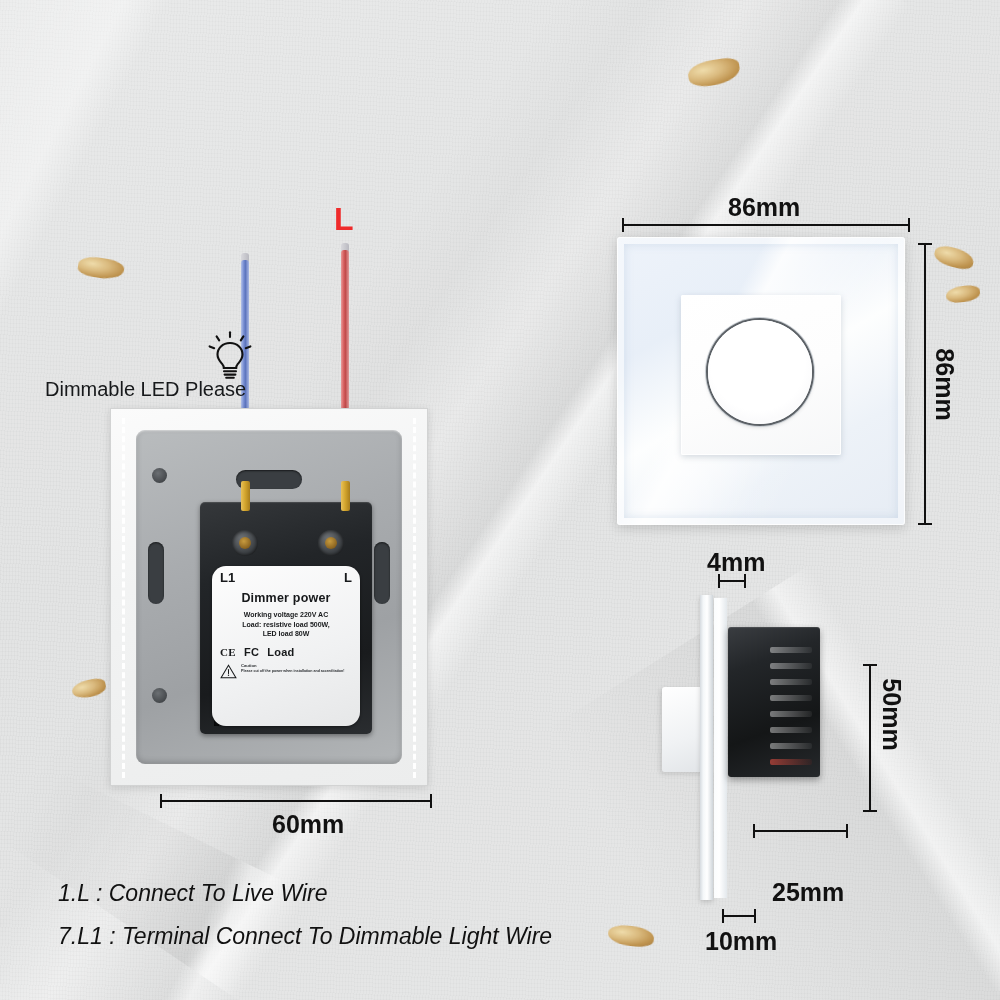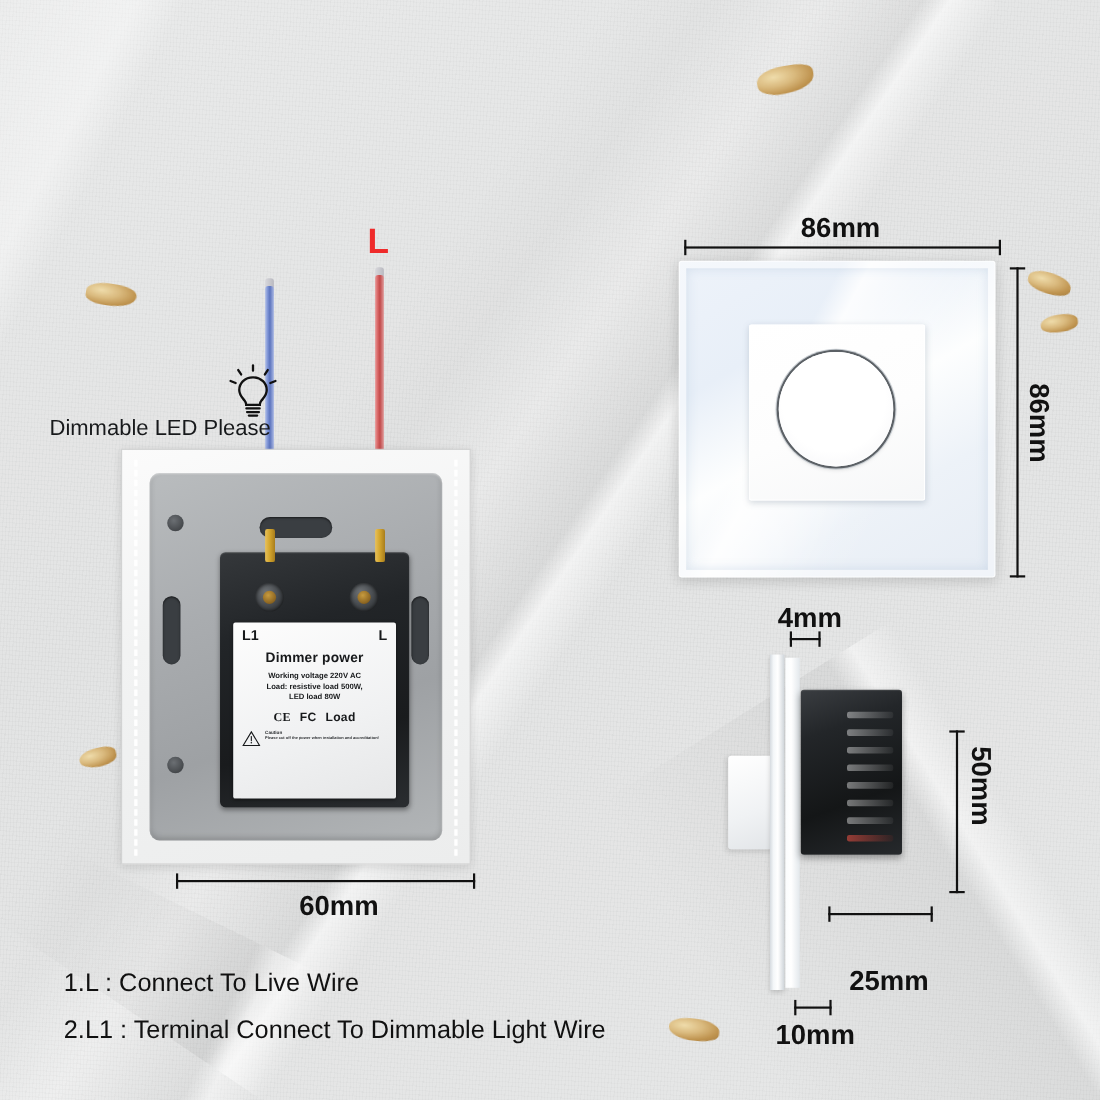--- a/index.html
+++ b/index.html
@@ -87,30 +87,30 @@
   .wire-red{position:absolute;width:8px;border-radius:3px;
     background:linear-gradient(90deg,#e89a9a 0%,#d96666 30%,#c14a4a 55%,#e09b9b 100%);}
   .wire-blue{position:absolute;width:8px;border-radius:3px;
     background:linear-gradient(90deg,#b4c2e8 0%,#7d93d6 30%,#5c74bd 55%,#aab8e4 100%);}
   .wire-cap{position:absolute;width:8px;height:16px;border-radius:3px 3px 0 0;
     background:linear-gradient(90deg,#d8d8dc,#b9b9c0);}
 
   .label{
     position:absolute;left:78px;top:92px;width:146px;height:128px;
     background:linear-gradient(160deg,#fdfdfd,#f0f1f2 60%,#e6e7e8);
-    border-radius:2px;
+    border-radius:14px;
     box-shadow:0 1px 3px rgba(0,0,0,.45);
     color:#17191b;
     padding:5px 8px 15px;box-sizing:border-box;
   }
   .label .lrow{display:flex;justify-content:space-between;align-items:flex-start;
     font-size:13px;font-weight:700;line-height:1;}
   .label .ltitle{text-align:center;font-size:12.5px;font-weight:700;margin-top:7px;letter-spacing:.2px;}
   .label .lspec{text-align:center;font-size:7px;line-height:1.32;margin-top:5px;font-weight:600;}
-  .label .lcert{display:flex;justify-content:center;gap:8px;align-items:center;margin-top:7px;
+  .label .lcert{display:flex;justify-content:flex-start;gap:8px;align-items:center;margin-top:7px;
     font-size:11px;font-weight:700;letter-spacing:.3px;}
   .label .lcaut{display:flex;gap:4px;align-items:flex-start;margin-top:5px;}
   .label .lcaut .tri{flex:0 0 auto;margin-top:1px;}
   .label .lcaut .ctext{font-size:3.6px;line-height:1.45;font-weight:700;color:#2a2d30;}
   .label .lcaut .ctext b{display:block;font-size:4.2px;}
 
   .emboss{position:absolute;font-size:11px;font-weight:700;color:rgba(255,255,255,.30);
     text-shadow:0 1px 0 rgba(0,0,0,.28);letter-spacing:1px;}
 
   .bulb{position:absolute;left:208px;top:330px;width:44px;height:52px;}
@@ -158,21 +158,21 @@
   .sidebody{
     position:absolute;left:28px;top:32px;width:92px;height:150px;
     background:linear-gradient(160deg,#3a3d41 0%,#232629 25%,#141617 65%,#26292c 100%);
     border-radius:3px;
     box-shadow:0 3px 7px rgba(0,0,0,.35), inset 0 1px 1px rgba(255,255,255,.12);
   }
   .sidevent{position:absolute;right:8px;width:42px;height:6px;border-radius:2px;
     background:linear-gradient(90deg,rgba(255,255,255,.42),rgba(255,255,255,.06));}
 
   
-  .note{position:absolute;font-size:23px;color:#111;white-space:nowrap;}
+  .note{position:absolute;font-size:23px;color:#111;white-space:nowrap;font-style:italic;}
 </style>
 </head>
 <body>
 
 <div id="stage">
 
   <div class="crease" style="left:280px;top:-120px;width:520px;height:1200px;transform:rotate(34deg);
               background:linear-gradient(90deg,rgba(0,0,0,0) 0%,rgba(0,0,0,.055) 46%,rgba(255,255,255,.55) 50%,rgba(0,0,0,0) 58%);"></div>
   <div class="crease" style="left:690px;top:540px;width:520px;height:700px;transform:rotate(-32deg);
               background:linear-gradient(90deg,rgba(0,0,0,0) 0%,rgba(0,0,0,.05) 47%,rgba(255,255,255,.5) 52%,rgba(0,0,0,0) 60%);"></div>
@@ -318,15 +318,15 @@
       <div class="sidevent" style="top:52px;"></div>
       <div class="sidevent" style="top:68px;"></div>
       <div class="sidevent" style="top:84px;"></div>
       <div class="sidevent" style="top:100px;"></div>
       <div class="sidevent" style="top:116px;"></div>
       <div class="sidevent" style="top:132px;background:linear-gradient(90deg,rgba(190,70,60,.75),rgba(120,40,35,.15));"></div>
     </div>
   </div>
 
   <div class="note" style="left:58px;top:880px;">1.L : Connect To Live Wire</div>
-  <div class="note" style="left:58px;top:923px;">2.L1 : Terminal Connect To Dimmable Light Wire</div>
+  <div class="note" style="left:58px;top:923px;">7.L1 : Terminal Connect To Dimmable Light Wire</div>
 
 </div>
 
 </body></html>

